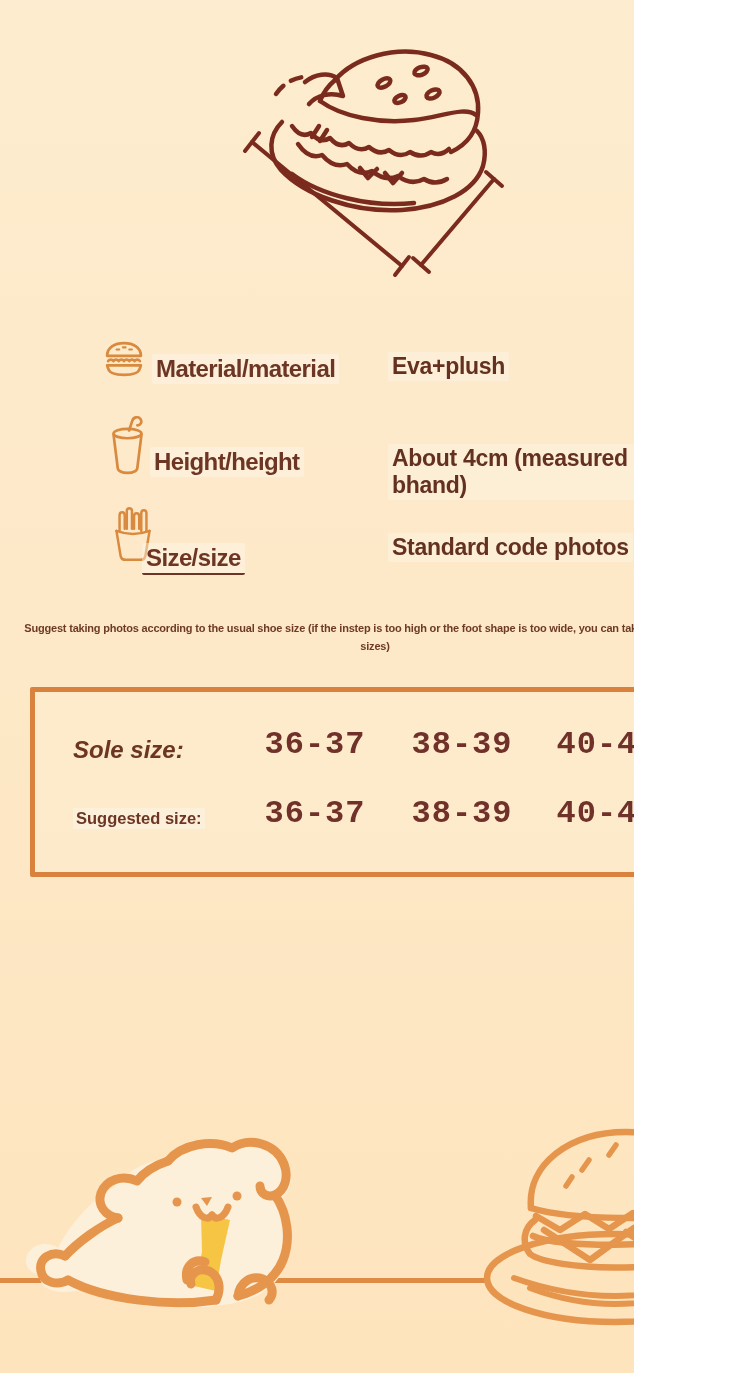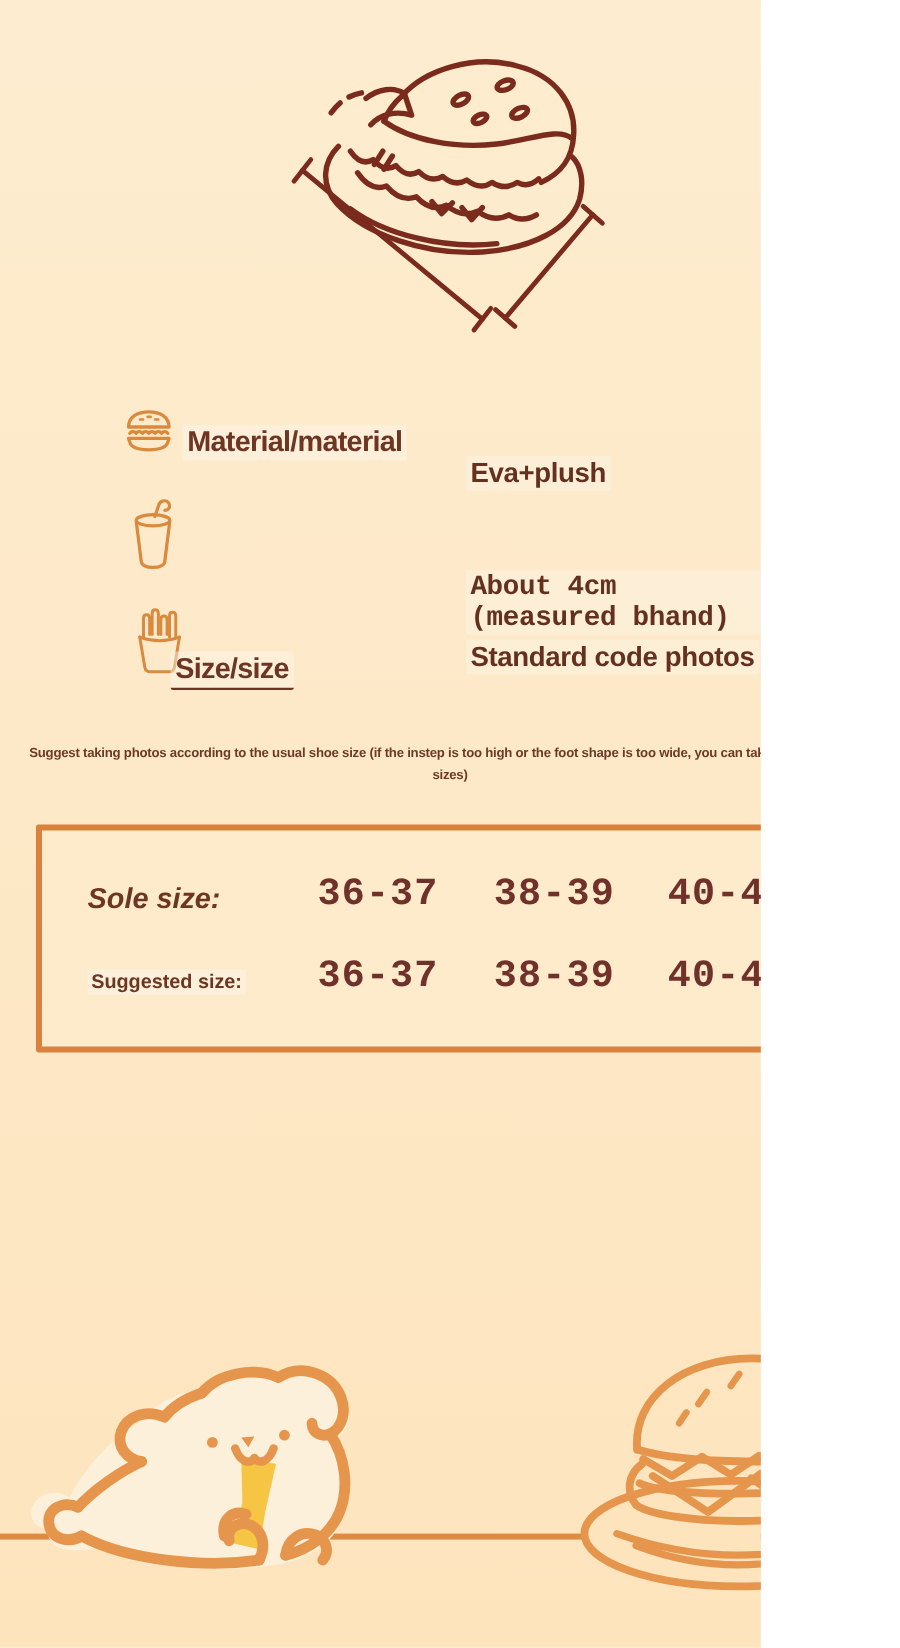--- a/index.html
+++ b/index.html
@@ -78,30 +78,31 @@
 
   <div class="abs" style="left:102px; top:340px;">
     <svg width="44" height="38" viewBox="0 0 40 36" fill="none" stroke="#D98A3E" stroke-width="2.6" stroke-linecap="round" stroke-linejoin="round">
       <path d="M4,15 C4,7 11,3 20,3 C29,3 36,7 36,15 L4,15 Z"></path>
       <path d="M13,9 h2.5 M19,7 h2.5 M25,9 h2.5" stroke-width="2"></path>
       <path d="M5,20 a3,3 0 0 1 5,0 a3,3 0 0 1 5,0 a3,3 0 0 1 5,0 a3,3 0 0 1 5,0 a3,3 0 0 1 5,0 a3,3 0 0 1 5,0"></path>
       <path d="M4,24 L36,24 L35,27 C34,31 28,33 20,33 C12,33 6,31 5,27 Z"></path>
     </svg>
   </div>
   <div class="abs spec-label" style="left:152px; top:354px;">Material/material</div>
-  <div class="abs spec-value" style="left:388px; top:352px;margin-top:28px;">Eva+plush</div>
+  <div class="abs spec-value" style="left:388px; top:352px;">Eva+plush</div>
 
   <div class="abs" style="left:106px; top:416px;">
     <svg width="42" height="60" viewBox="0 0 40 58" fill="none" stroke="#D98A3E" stroke-width="2.6" stroke-linecap="round" stroke-linejoin="round">
       <path d="M22,14 L25,5 C26,1 31,0 33,3 C35,6 33,9 30,9"></path>
       <ellipse cx="20.5" cy="17" rx="13.5" ry="4.5"></ellipse>
       <path d="M7,18 L11,50 C11,53 15,55 20.5,55 C26,55 30,53 30,50 L34,18"></path>
     </svg>
   </div>
-  <div class="abs spec-value" style="left:388px; top:475px;font-family:Liberation Mono, monospace;">About 4cm (measured bhand)</div>
+  <div class="abs spec-label" style="left:150px; top:447px;">Height/height</div>
+  <div class="abs spec-value" style="left:388px; top:444px;">About 4cm (measured bhand)</div>
 
   <div class="abs" style="left:110px; top:504px;">
     <svg width="46" height="60" viewBox="0 0 44 58" fill="none" stroke="#D98A3E" stroke-width="2.4" stroke-linecap="round" stroke-linejoin="round">
       <path d="M9,26 L9,11 Q9,8 11.5,8 Q14,8 14,11 L14,24"></path>
       <path d="M16,24 L16,7 Q16,4 18.5,4 Q21,4 21,7 L21,24"></path>
       <path d="M23,24 L23,12 Q23,9 25.5,9 Q28,9 28,12 L28,24"></path>
       <path d="M30,26 L30,9 Q30,6 32.5,6 Q35,6 35,9 L35,26"></path>
       <path d="M6,26 L10,50 Q10.5,54 15,54 L29,54 Q33.5,54 34,50 L38,26"></path>
       <path d="M6,26 Q22,32 38,26"></path>
     </svg>

